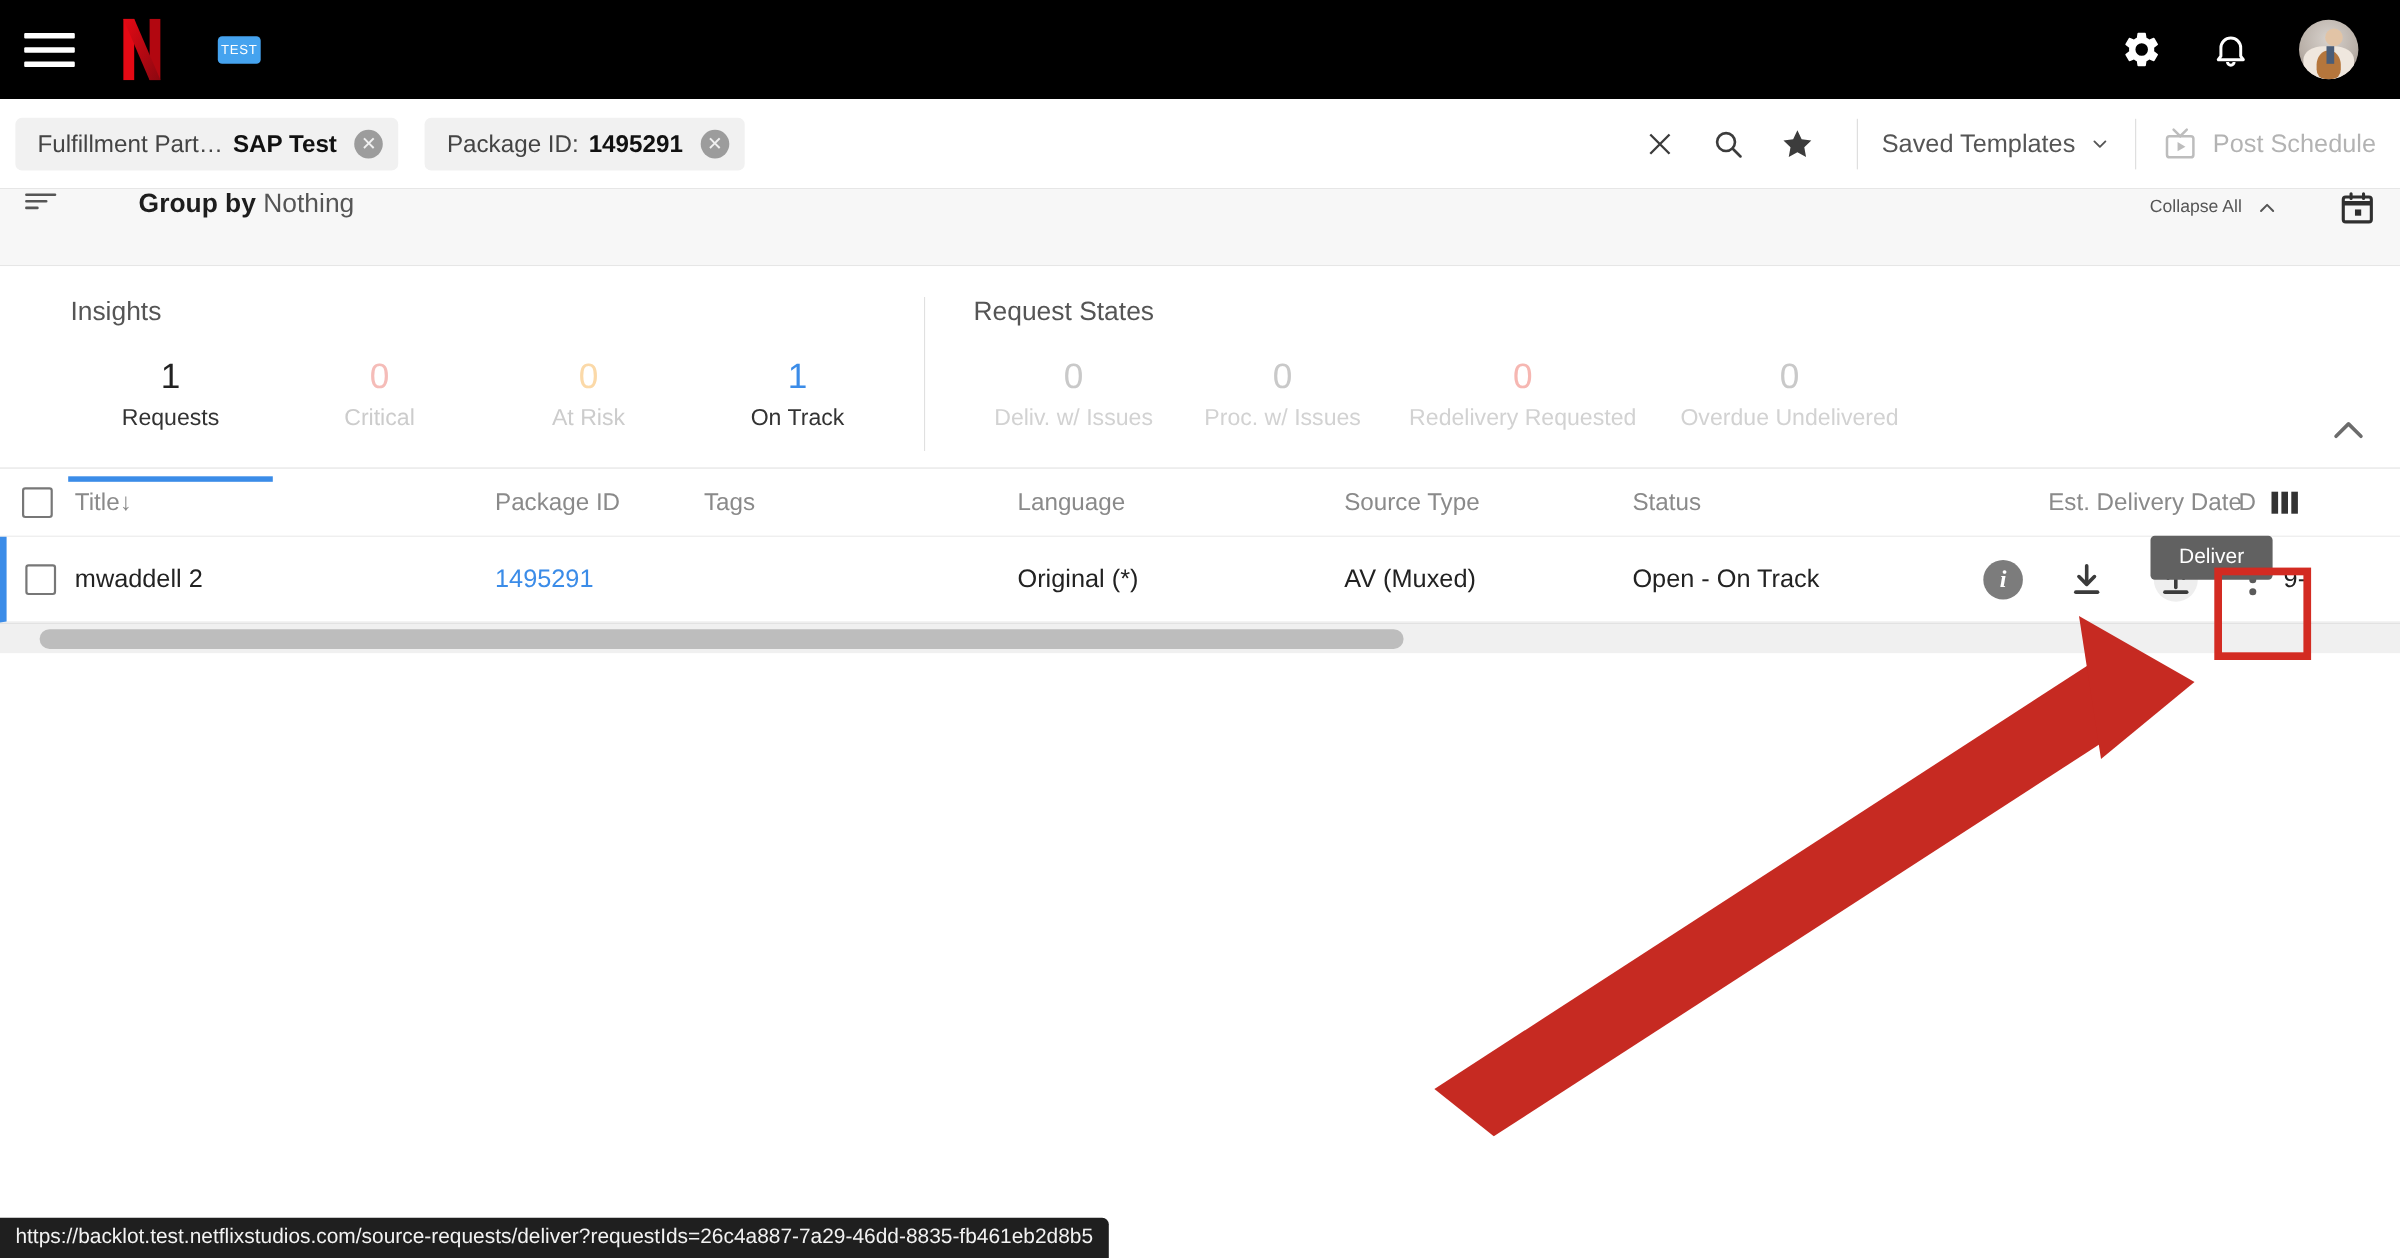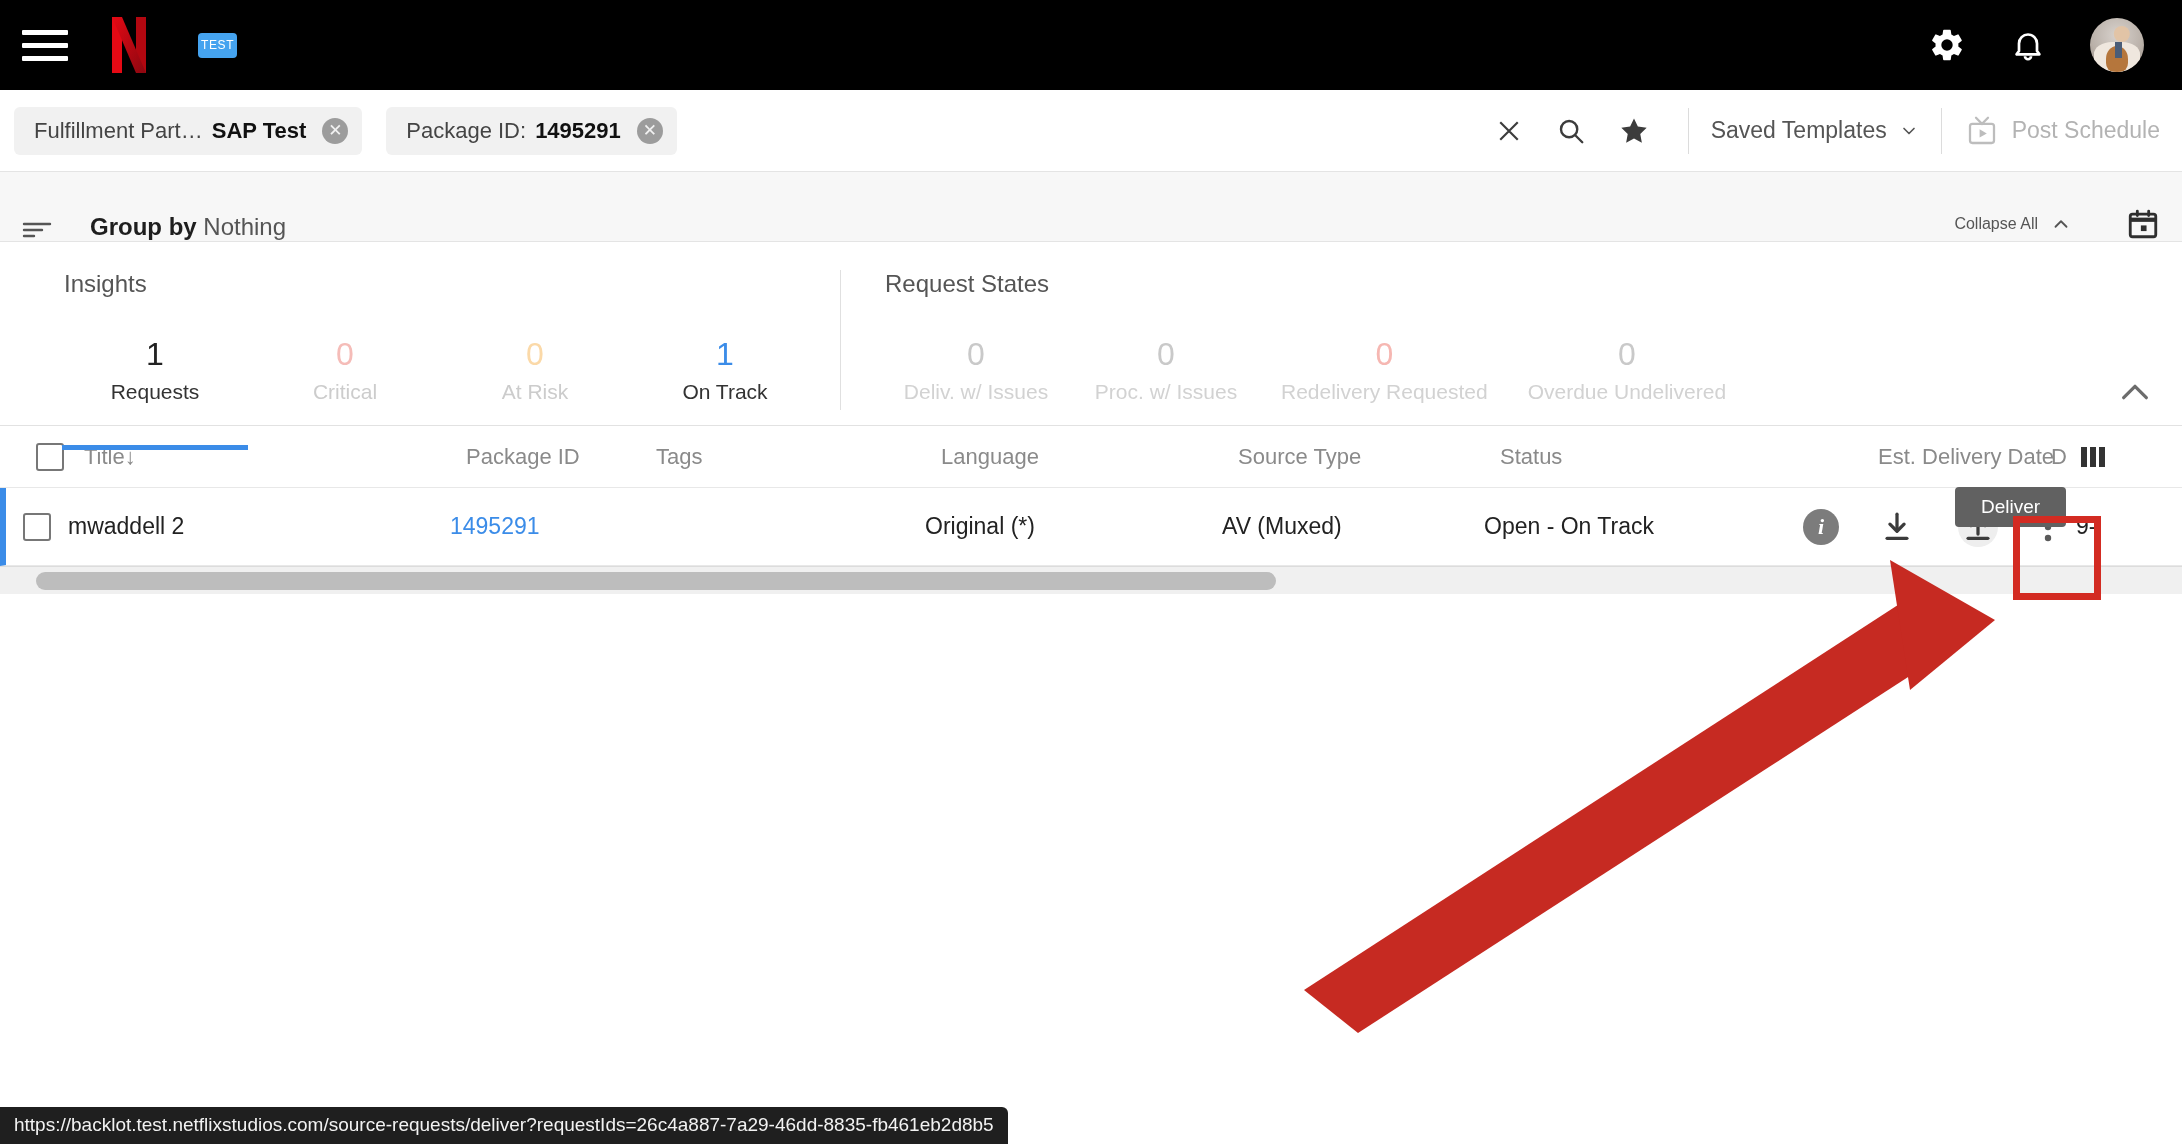--- a/index.html
+++ b/index.html
@@ -163,23 +163,24 @@
     white-space: nowrap;
   }
   .fb-text.muted { color: #b3b3b3; }
 
   
   .groupbar {
     height: 70px;
     background: #f7f7f7;
     border-bottom: 1px solid #e4e4e4;
     display: flex;
-    align-items: flex-end;
+    align-items: flex-start;
     padding: 0 22px 0 22px;
     box-sizing: border-box;
+    gap: 36px;
   }
   .groupby-icon { color:#555; margin-right: 38px; display:flex; cursor:pointer; }
   .groupby-text { font-size: 24px; color: #555555; white-space: nowrap; }
   .groupby-text b { color: #1e1e1e; }
   .gb-right { margin-left: auto; display: flex; align-items: center; gap: 54px; }
   .collapse-all {
     font-size: 16px; color: #555555;
     display: flex; align-items: center; gap: 12px;
     cursor: pointer; white-space: nowrap;
   }
@@ -189,21 +190,21 @@
     position: relative;
     background: #ffffff;
     border-bottom: 1px solid #e2e2e2;
     padding: 28px 0 0 0;
     height: 184px;
     box-sizing: border-box;
   }
   .ins-groups { display: flex; align-items: flex-start; height: 100%; }
   .ins-group { padding-left: 60px; position: relative; }
   .ins-group.second { border-left: 1px solid #e0e0e0; margin-left: 20px; padding-left: 40px; height: 140px;}
-  .ins-title { font-size: 24px; color: #555555; margin-bottom: 28px; padding-left: 4px; }
+  .ins-title { font-size: 24px; color: #555555; margin-bottom: 16px; padding-left: 4px; }
   .ins-stats { display: flex; }
   .stat {
     text-align: center;
     min-width: 150px;
     padding: 8px 20px 0;
     cursor: pointer;
     position: relative;
   }
   .stat .num { font-size: 32px; line-height: 1.25; }
   .stat .lbl { font-size: 21px; margin-top: 6px; }
@@ -234,21 +235,20 @@
   
   .thead {
     display: flex;
     align-items: center;
     height: 62px;
     background: #ffffff;
     border-bottom: 1px solid #e8e8e8;
     font-size: 22px;
     color: #8a8a8a;
     box-sizing: border-box;
-    padding-left: 16px;
   }
   .cbox {
     width: 28px; height: 28px;
     border: 2px solid #777777;
     border-radius: 3px;
     box-sizing: border-box;
     cursor: pointer;
     flex: none;
   }
   .th { white-space: nowrap; }

